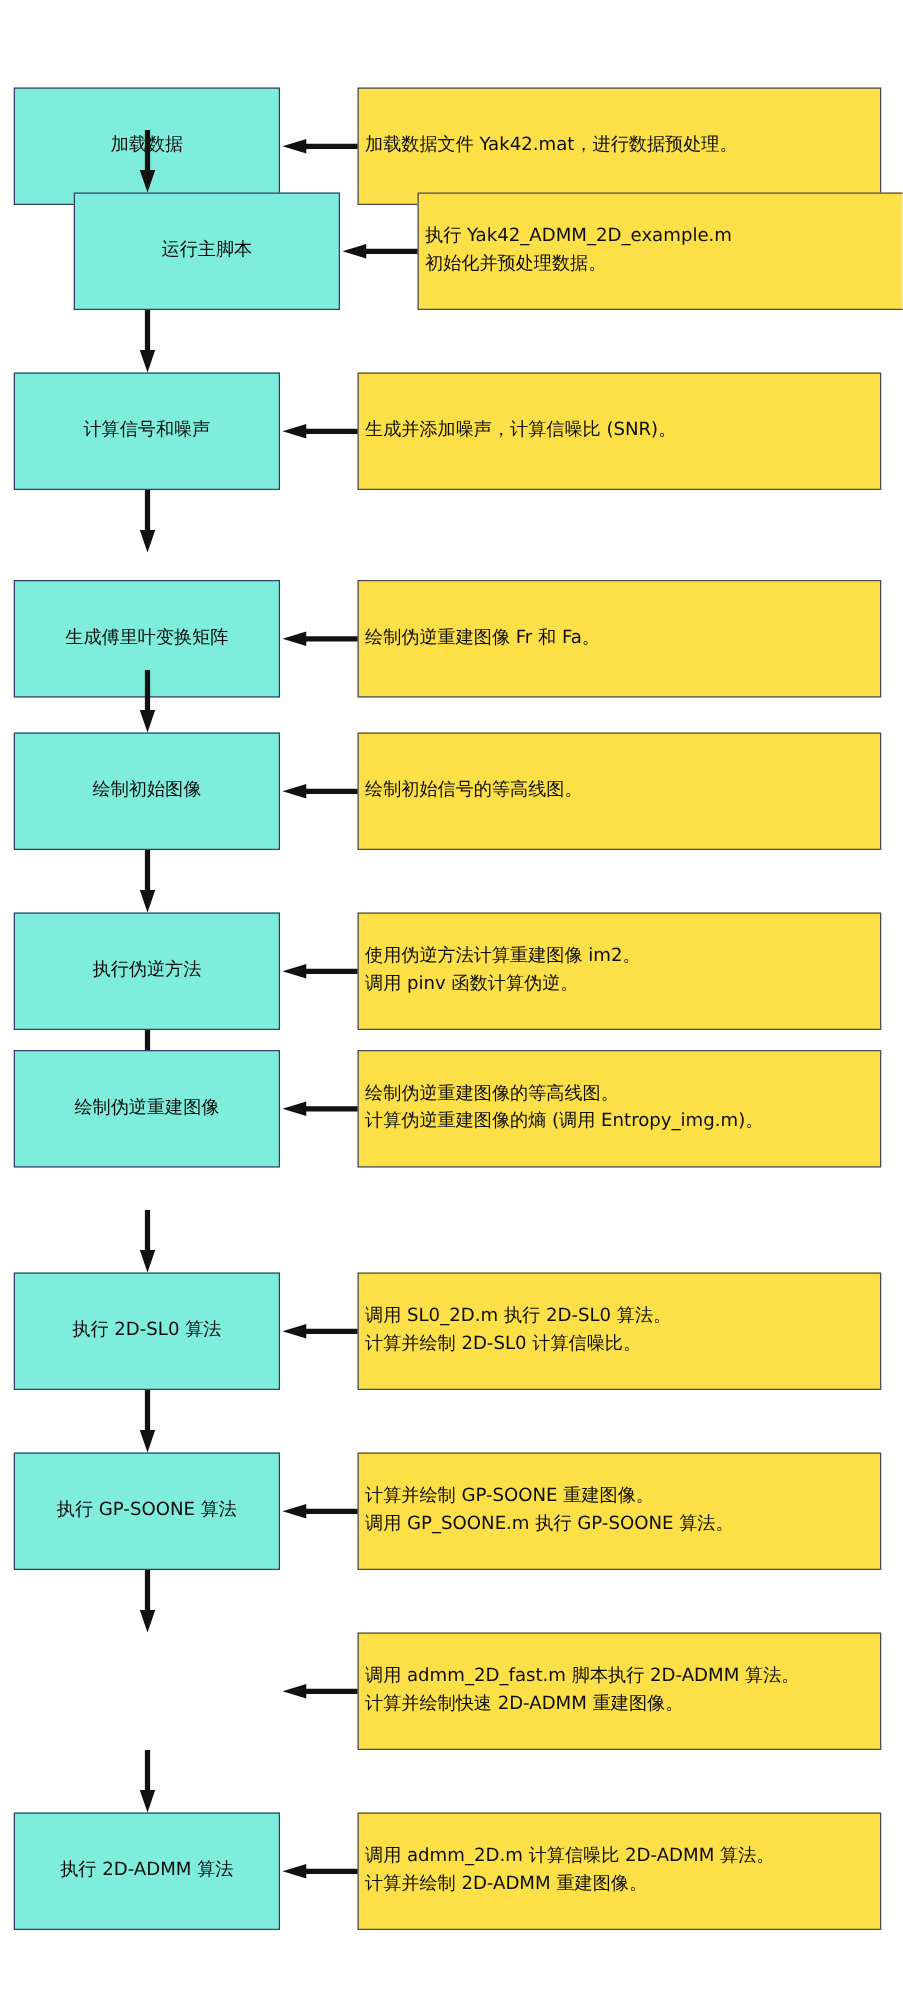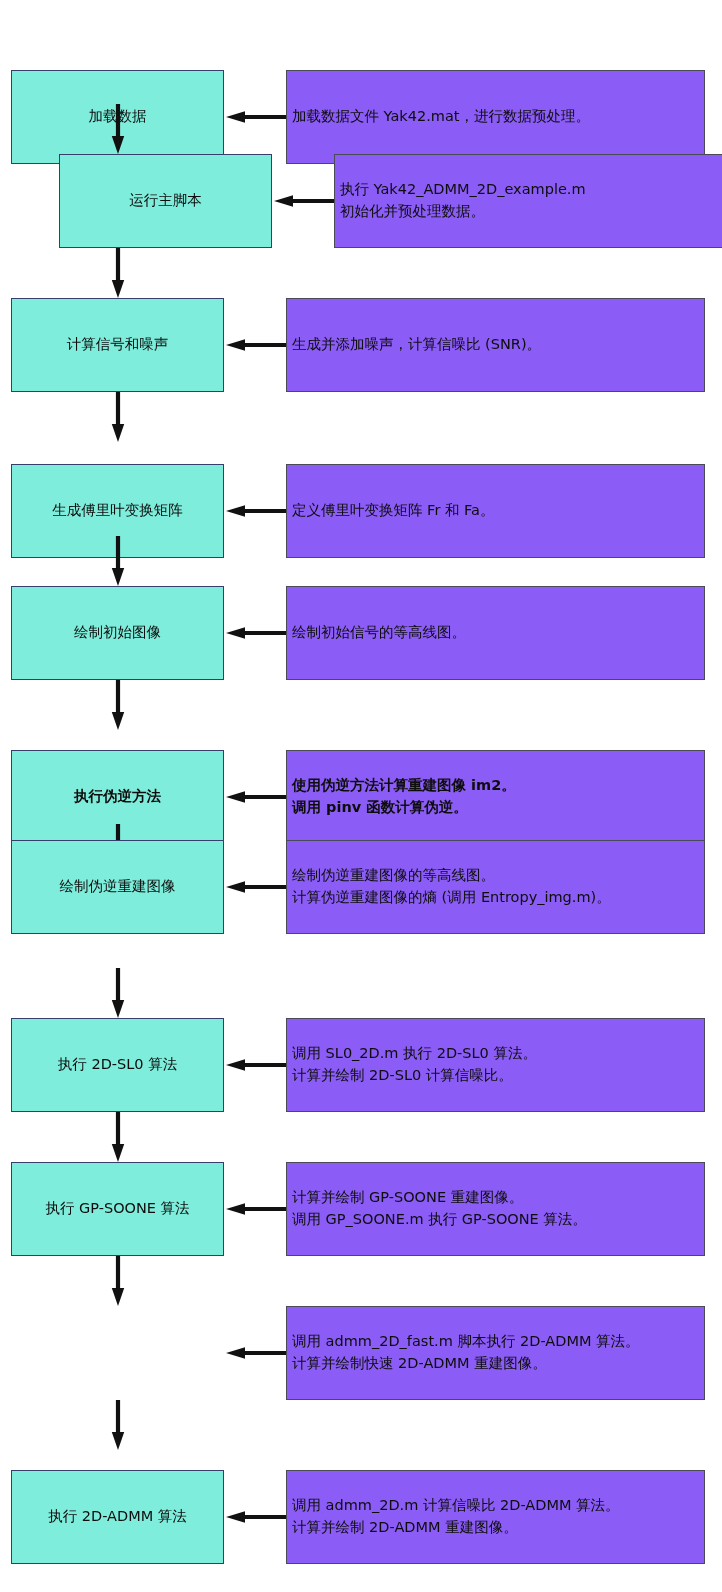--- a/index.html
+++ b/index.html
@@ -45,21 +45,21 @@
     padding: 0 2px;
     white-space: nowrap;
   }
   .desc-box {
     position: absolute;
     left: 286px;
     top: 0;
     width: 419px;
     height: 94px;
     box-sizing: border-box;
-    background: #8b5cf6;
+    background: #fde047;
     border: 1.4px solid #4a4a58;
     display: flex;
     flex-direction: column;
     justify-content: center;
     align-items: flex-start;
     padding: 0 5px;
     color: #0d0d0d;
     font-size: 14.5px;
     line-height: 1.5;
   }
@@ -145,21 +145,21 @@
       <svg width="16" height="50" viewBox="0 0 16 50">
         <path d="M 8 0 L 8 33" stroke="#111111" stroke-width="4.2" fill="none"></path>
         <path d="M 8 50 L 1.8 32 L 14.2 32 Z" fill="#111111"></path>
       </svg>
     </div>
     <div class="row" style="top: 464px;">
       <div class="step-box">
         <span>生成傅里叶变换矩阵</span>
       </div>
       <div class="desc-box">
-        <div class="desc-line">定义傅里叶变换矩阵 Fr 和 Fa。</div>
+        <div class="desc-line">绘制伪逆重建图像 Fr 和 Fa。</div>
       </div>
       <div class="h-arrow">
         <svg width="60" height="12" viewBox="0 0 60 12">
           <path d="M 60 6 L 17 6" stroke="#111111" stroke-width="4.2" fill="none"></path>
           <path d="M 0 6 L 19 0.2 L 19 11.8 Z" fill="#111111"></path>
         </svg>
       </div>
     </div>
     <div class="v-arrow" style="top: 536px; height: 50px;">
       <svg width="16" height="50" viewBox="0 0 16 50">
@@ -180,21 +180,21 @@
           <path d="M 0 6 L 19 0.2 L 19 11.8 Z" fill="#111111"></path>
         </svg>
       </div>
     </div>
     <div class="v-arrow" style="top: 680px; height: 50px;">
       <svg width="16" height="50" viewBox="0 0 16 50">
         <path d="M 8 0 L 8 33" stroke="#111111" stroke-width="4.2" fill="none"></path>
         <path d="M 8 50 L 1.8 32 L 14.2 32 Z" fill="#111111"></path>
       </svg>
     </div>
-    <div class="row" style="top: 750px; font-weight: bold;">
+    <div class="row" style="top: 730px;">
       <div class="step-box">
         <span>执行伪逆方法</span>
       </div>
       <div class="desc-box">
         <div class="desc-line">使用伪逆方法计算重建图像 im2。</div>
         <div class="desc-line">调用 pinv 函数计算伪逆。</div>
       </div>
       <div class="h-arrow">
         <svg width="60" height="12" viewBox="0 0 60 12">
           <path d="M 60 6 L 17 6" stroke="#111111" stroke-width="4.2" fill="none"></path>
@@ -282,21 +282,21 @@
           <path d="M 0 6 L 19 0.2 L 19 11.8 Z" fill="#111111"></path>
         </svg>
       </div>
     </div>
     <div class="v-arrow" style="top: 1400px; height: 50px;">
       <svg width="16" height="50" viewBox="0 0 16 50">
         <path d="M 8 0 L 8 33" stroke="#111111" stroke-width="4.2" fill="none"></path>
         <path d="M 8 50 L 1.8 32 L 14.2 32 Z" fill="#111111"></path>
       </svg>
     </div>
-    <div class="row" style="top: 1450px; margin-top: 20px;">
+    <div class="row" style="top: 1450px;">
       <div class="step-box">
         <span>执行 2D-ADMM 算法</span>
       </div>
       <div class="desc-box">
         <div class="desc-line">调用 admm_2D.m 计算信噪比 2D-ADMM 算法。</div>
         <div class="desc-line">计算并绘制 2D-ADMM 重建图像。</div>
       </div>
       <div class="h-arrow">
         <svg width="60" height="12" viewBox="0 0 60 12">
           <path d="M 60 6 L 17 6" stroke="#111111" stroke-width="4.2" fill="none"></path>

